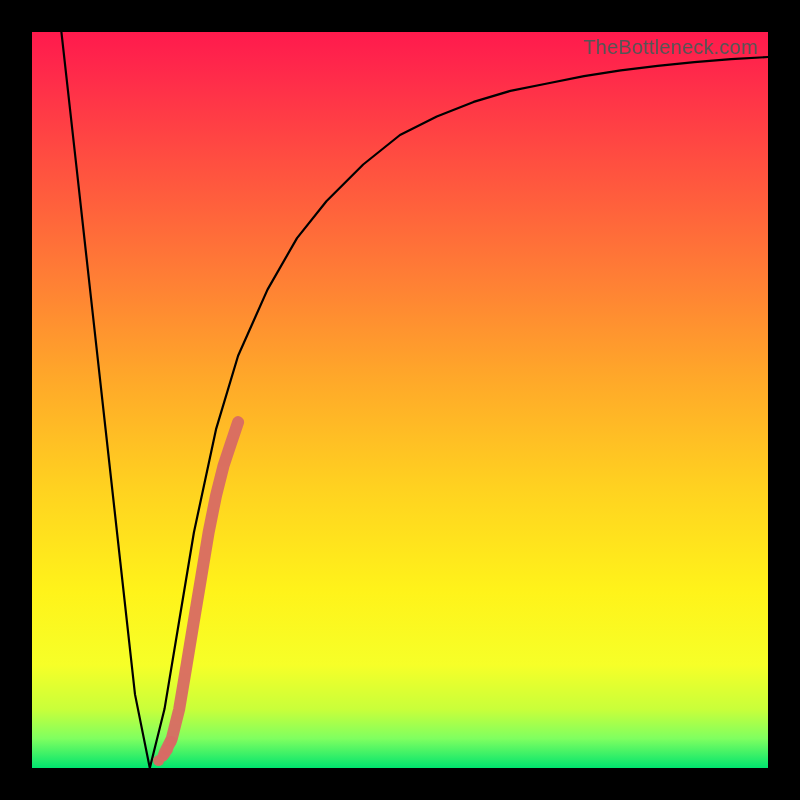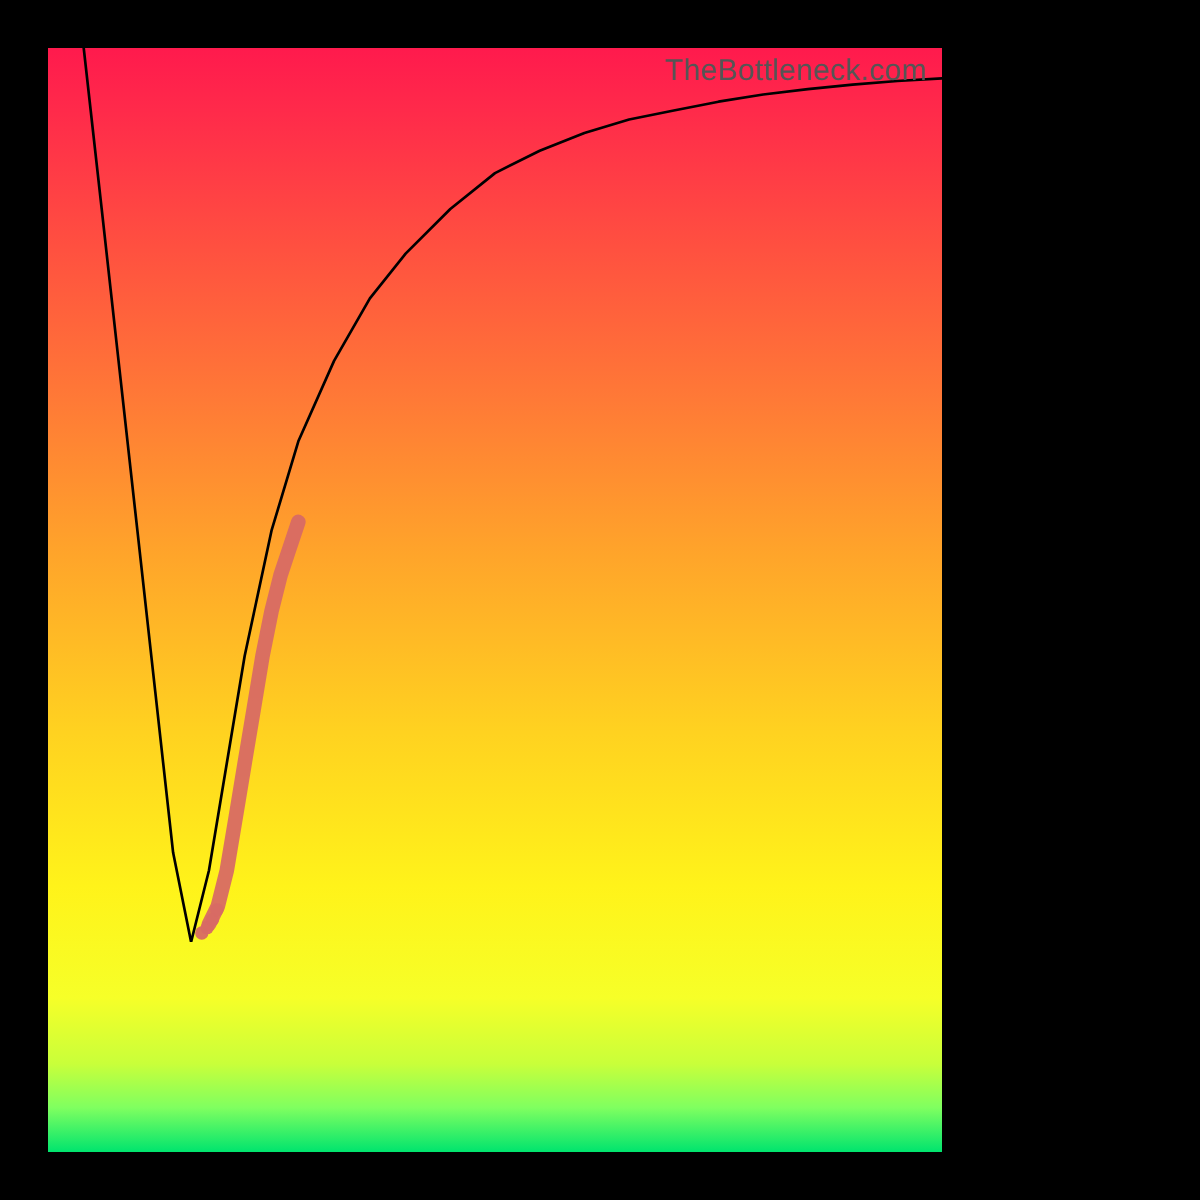--- a/index.html
+++ b/index.html
@@ -14,21 +14,21 @@
   .frame {
     position: relative;
     width: 800px;
     height: 800px;
     background: #000;
   }
   .plot-area {
     position: absolute;
     left: 32px;
     top: 32px;
-    width: 596px;
+    width: 736px;
     height: 736px;
     overflow: hidden;
   }
   .gradient-bg {
     position: absolute;
     inset: 0;
     background: linear-gradient(to bottom,
       #ff1a4d 0%,
       #ff2b4a 6%,
       #ff5040 18%,

